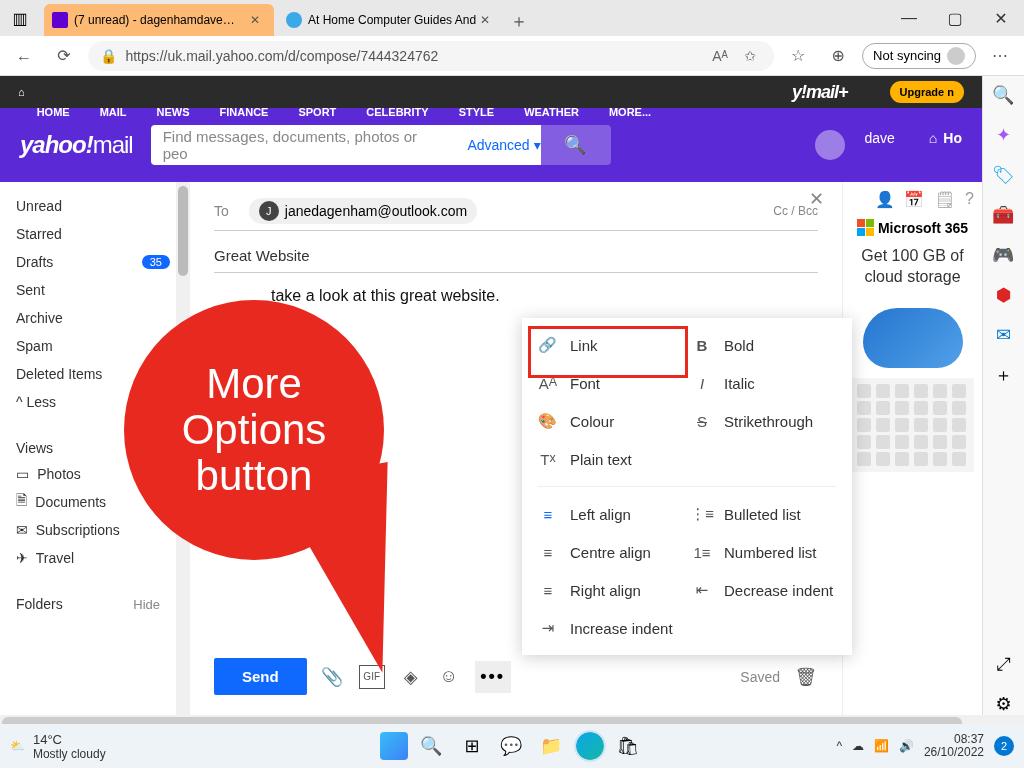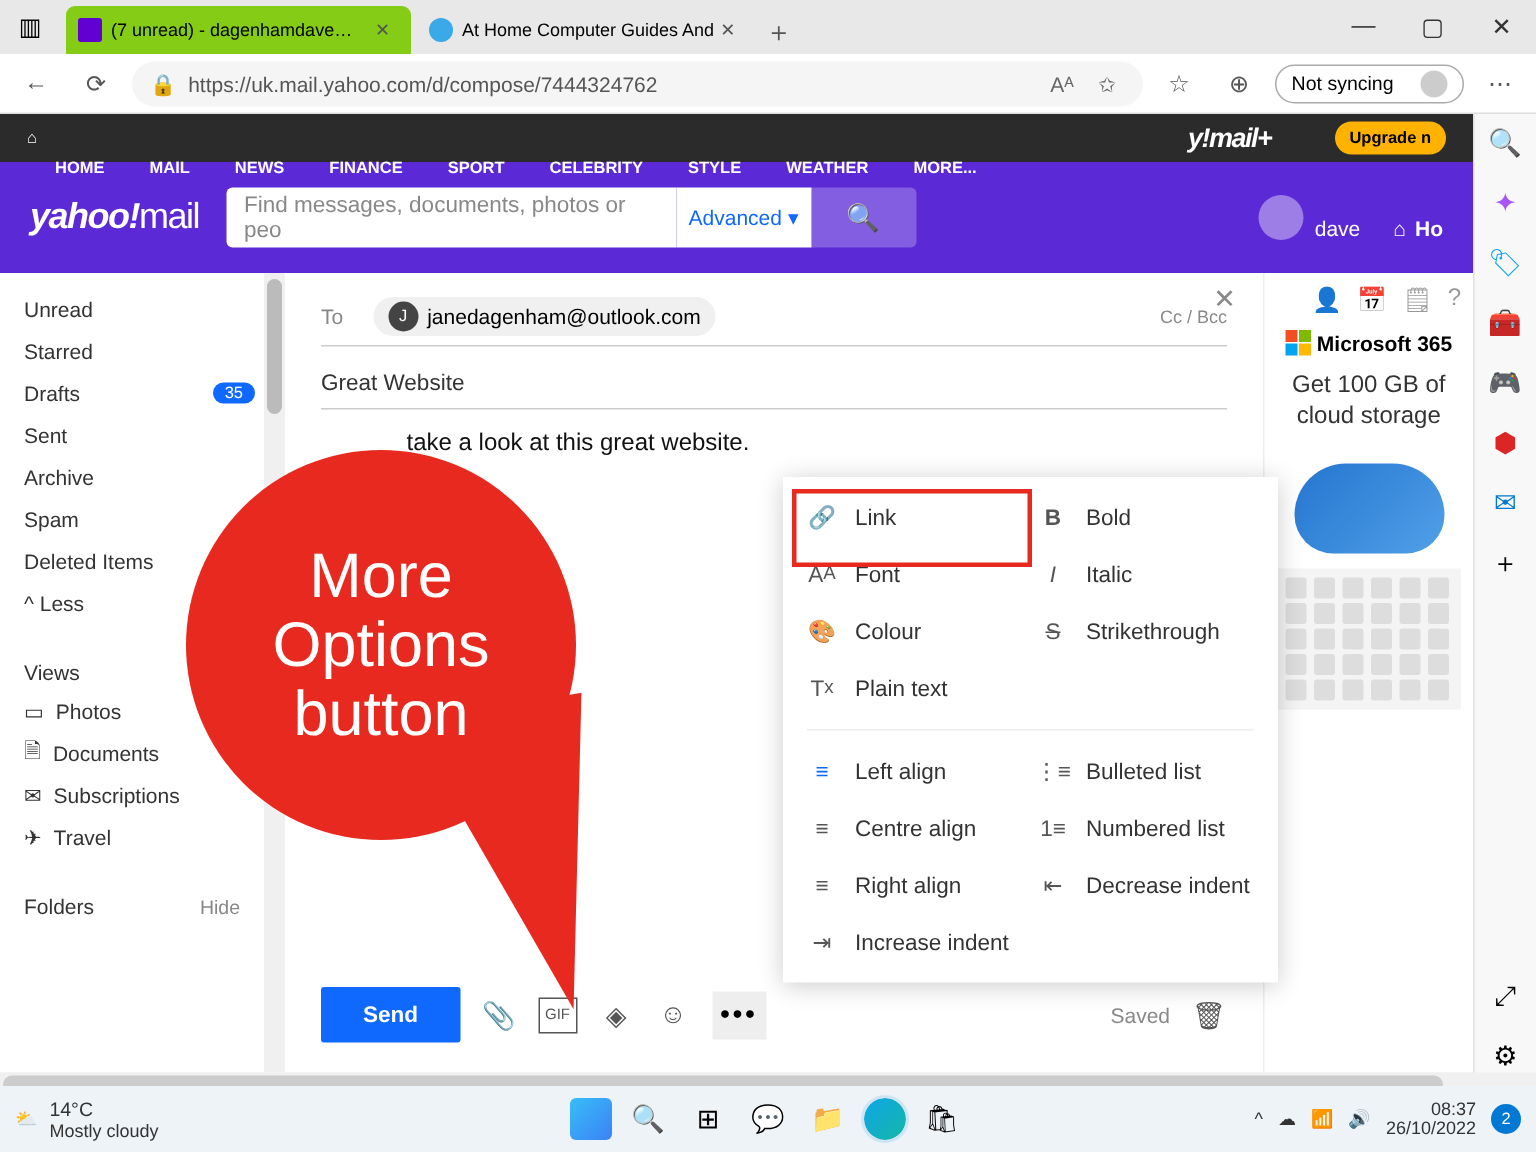--- a/index.html
+++ b/index.html
@@ -1,35 +1,35 @@
 <!DOCTYPE html>
 <html><head>
 <meta charset="utf-8">
 <style>
 * { margin: 0; padding: 0; box-sizing: border-box; font-family: "Segoe UI", Arial, sans-serif; }
 body { width: 1024px; height: 768px; overflow: hidden; background: #f0f0f0; position: relative; }
 
 
 .titlebar { height: 36px; background: #e8e8e8; display: flex; align-items: flex-end; }
 .tabview-btn { width: 40px; height: 36px; display: flex; align-items: center; justify-content: center; }
-.tab { height: 32px; background: #84cc16; border-radius: 6px 6px 0 0; display: flex; align-items: center; padding: 0 8px; margin-left: 4px; font-size: 12px; max-width: 230px; min-width: 180px; }
+.tab { height: 32px; background: #fdba74; border-radius: 6px 6px 0 0; display: flex; align-items: center; padding: 0 8px; margin-left: 4px; font-size: 12px; max-width: 230px; min-width: 180px; }
 .tab.inactive { background: transparent; }
 .tab .favicon { width: 16px; height: 16px; margin-right: 6px; flex-shrink: 0; }
 .tab .title { flex: 1; overflow: hidden; white-space: nowrap; text-overflow: ellipsis; }
 .tab .close { width: 16px; margin-left: 4px; color: #555; cursor: pointer; }
 .newtab { width: 30px; height: 30px; display: flex; align-items: center; justify-content: center; font-size: 18px; color: #555; }
 .windowctrls { margin-left: auto; display: flex; }
 .windowctrls div { width: 46px; height: 36px; display: flex; align-items: center; justify-content: center; color: #333; }
 
 .navbar { height: 40px; background: #fff; display: flex; align-items: center; padding: 0 8px; gap: 8px; border-bottom: 1px solid #ddd; }
 .nav-icon { width: 32px; height: 32px; display: flex; align-items: center; justify-content: center; color: #555; font-size: 16px; }
 .urlbar { flex: 1; height: 30px; background: #f5f5f5; border-radius: 15px; display: flex; align-items: center; padding: 0 12px; font-size: 14px; color: #555; gap: 8px; }
 .urlactions { display: flex; gap: 6px; margin-left: auto; }
 .urlactions span { width: 24px; text-align: center; color: #666; }
-.notsync { border: 1px solid #aaa; border-radius: 14px; padding: 3px 10px; font-size: 13px; display: flex; align-items: center; gap: 18px; }
+.notsync { border: 1px solid #aaa; border-radius: 14px; padding: 3px 10px; font-size: 13px; display: flex; align-items: center; gap: 6px; }
 .avatar-sm { width: 18px; height: 18px; background: #ccc; border-radius: 50%; }
 
 
 .edge-sidebar { position: absolute; right: 0; top: 76px; width: 42px; height: 639px; background: #f8f8f8; border-left: 1px solid #e0e0e0; display: flex; flex-direction: column; align-items: center; padding-top: 8px; gap: 18px; }
 .edge-sidebar .sb-icon { width: 22px; height: 22px; display:flex; align-items:center; justify-content:center; font-size:18px;}
 .edge-sidebar .spacer { flex: 1; }
 
 
 .ynav { height: 32px; background: #2b2b2b; display: flex; align-items: center; padding: 0 18px; gap: 30px; color: #fff; font-size: 11px; font-weight: bold; width: 982px; }
 .ynav .home-icon { margin-right: -18px; }
@@ -37,23 +37,23 @@
 .ynav .item.active { color: #fff; position: relative; }
 .ynav .logo { margin-left: auto; font-style: italic; font-weight: bold; font-size: 18px; letter-spacing: -1px;}
 .ynav .upgrade { background: #ffb300; color: #000; padding: 5px 10px; border-radius: 12px; margin-left: 12px; font-size:11px; overflow:hidden; white-space:nowrap;}
 
 
 .yheader { height: 74px; background: #5b29d6; display: flex; align-items: center; padding: 0 20px; gap: 18px; width: 982px;}
 .ylogo { color: #fff; font-size: 24px; font-weight: bold; font-style: italic; letter-spacing: -1px;}
 .ylogo .mail { font-style: normal; font-weight: normal;}
 .searchwrap { display: flex; height: 40px; }
 .searchbox { width: 300px; background: #fff; border-radius: 4px 0 0 4px; display: flex; align-items: center; padding: 0 12px; font-size: 15px; color: #888; }
-.adv { width: 90px; background: #fff; display:flex; align-items:center; justify-content:center; color: #0f69ff; font-size: 14px; gap:4px; }
+.adv { width: 90px; background: #fff; display:flex; align-items:center; justify-content:flex-end; color: #0f69ff; font-size: 14px; gap:4px; }
 .searchbtn { width: 70px; background: rgba(255,255,255,0.25); border-radius: 0 4px 4px 0; display:flex; align-items:center; justify-content:center; color:#fff; font-size: 18px;}
-.userarea { margin-left: auto; display: flex; align-items: flex-end; gap: 8px; color: #fff; font-size: 14px;}
+.userarea { margin-left: auto; display: flex; align-items: flex-start; gap: 20px; color: #fff; font-size: 14px;}
 .useravatar { width: 30px; height: 30px; background: rgba(255,255,255,0.4); border-radius: 50%; }
 .homebtn { display:flex; align-items:center; gap:6px; font-weight:bold; margin-left:14px;}
 
 
 .main { display: flex; width: 982px; height: 533px; background: #fff; }
 .leftcol { width: 190px; padding: 10px 0 0 16px; position: relative; overflow:hidden;}
 .compose { width: 150px; height: 36px; background: #0f69ff; color:#fff; font-size:15px; font-weight:600; border:none; border-radius:2px; margin-bottom:16px;}
 .folder { display:flex; align-items:center; height:28px; font-size:14px; color:#333; padding-right:20px;}
 .folder .badge { margin-left:auto; background:#eee; border-radius:10px; padding:1px 8px; font-size:11px; color:#555;}
 .folder .badge.blue { background:#0f69ff; color:#fff;}

